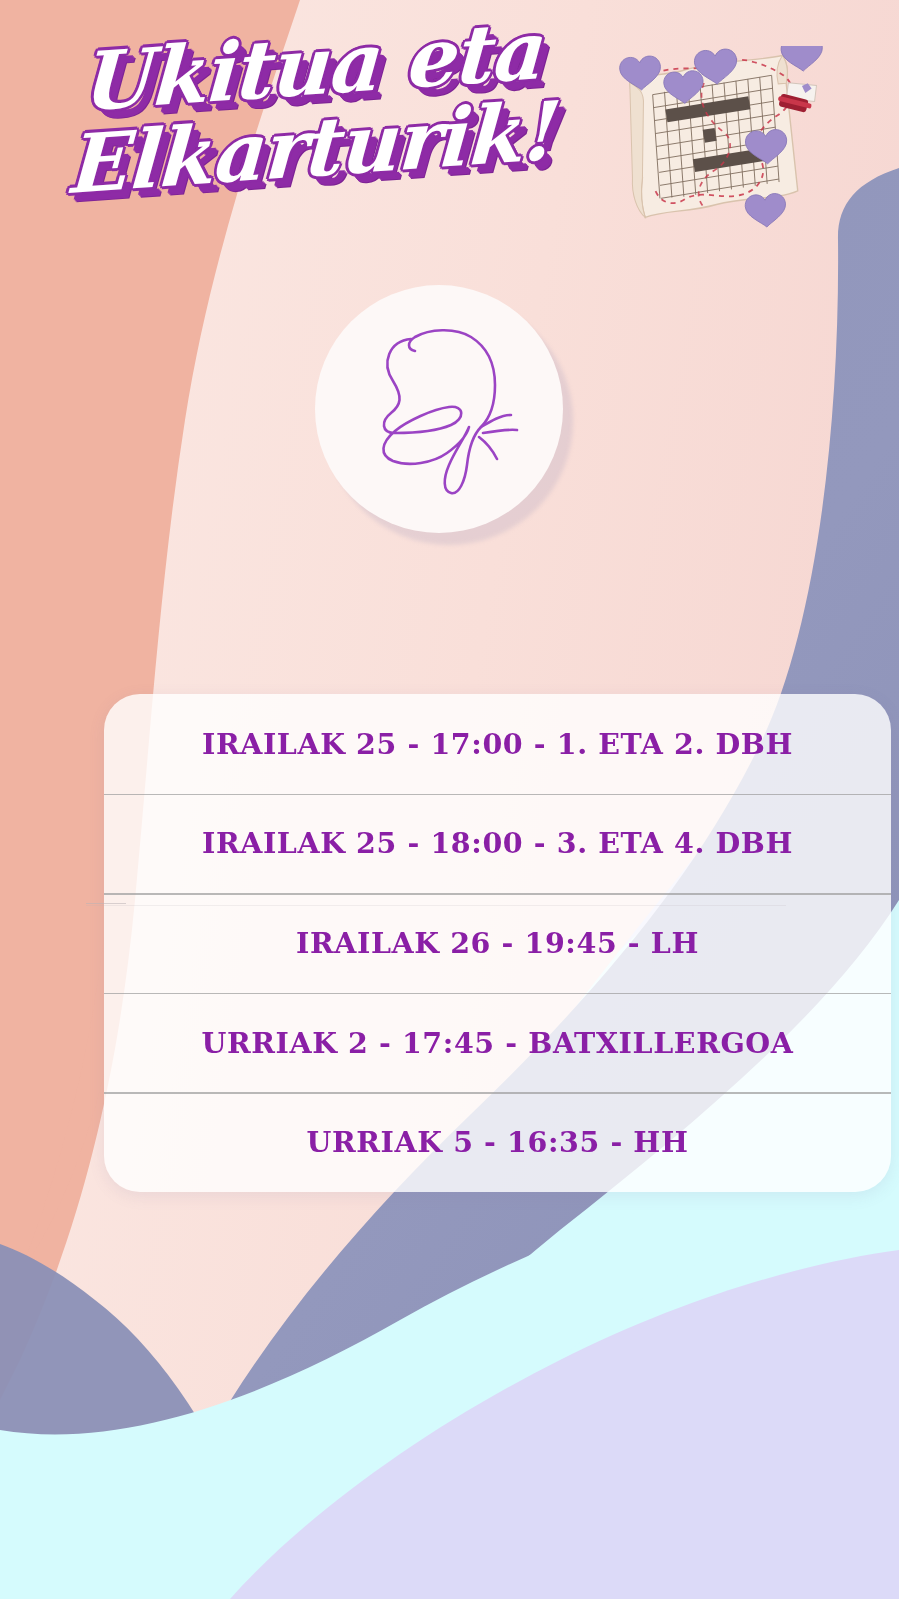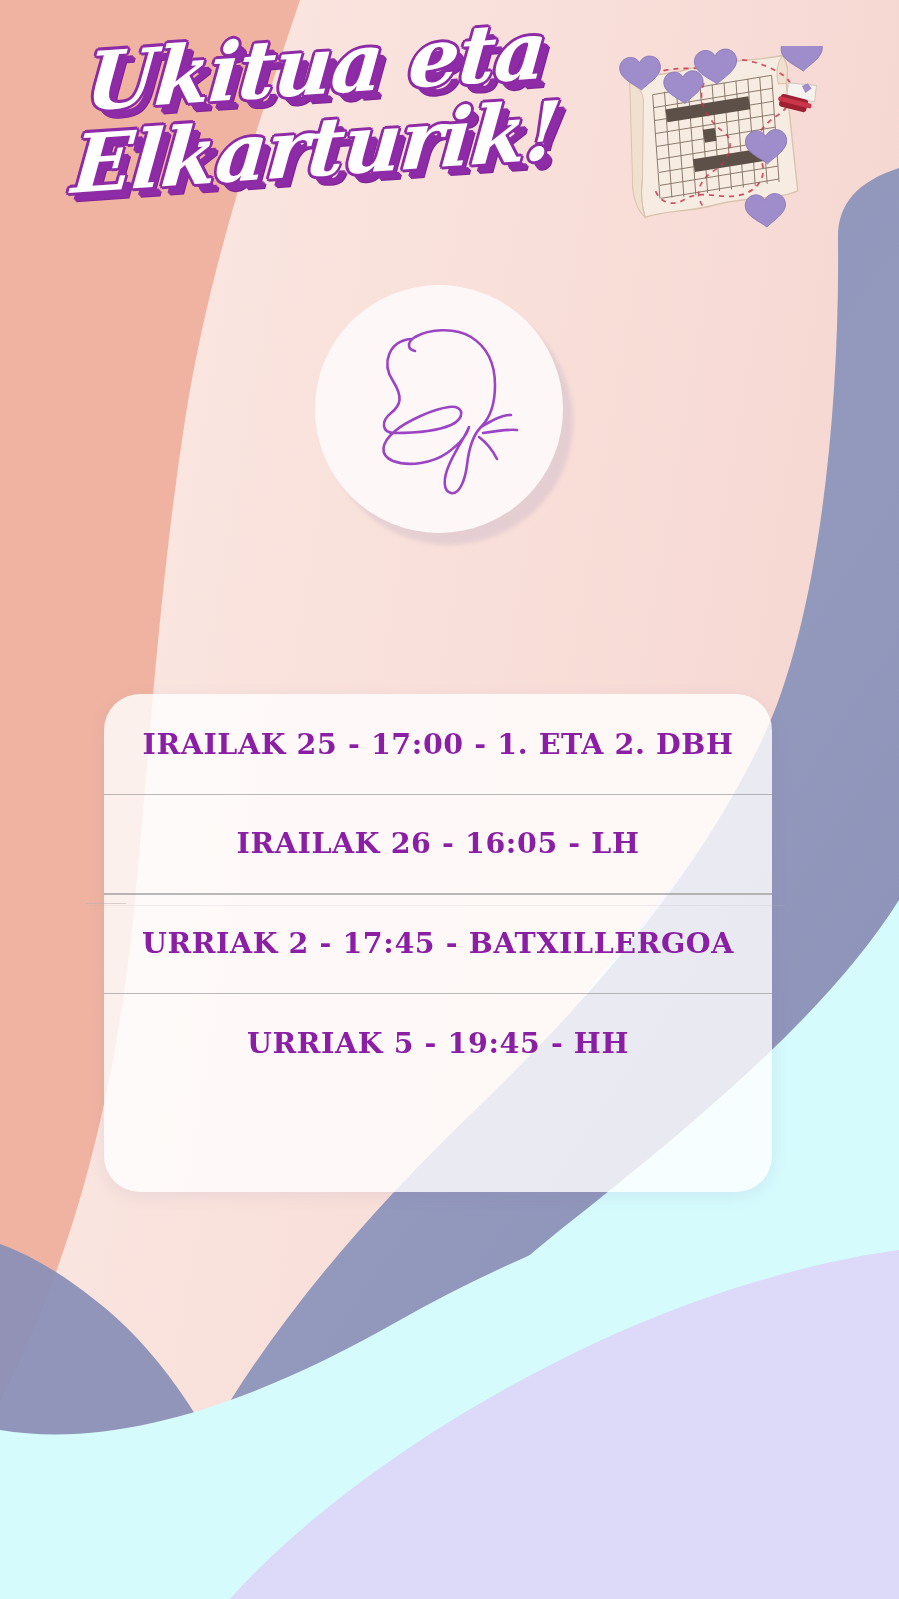--- a/index.html
+++ b/index.html
@@ -67,21 +67,21 @@
     position:absolute;
     left:612px; top:46px;
     width:218px; height:188px;
     z-index:6;
   }
 
   
   .schedule-card{
     position:absolute;
     left:104px; top:694px;
-    width:668px; height:498px;
+    width:787px; height:498px;
     border-radius:36px;
     background:rgba(255,255,255,0.80);
     box-shadow:0 4px 16px rgba(120,115,165,0.12);
     overflow:hidden;
     z-index:7;
   }
   .schedule-row{
     height:99.6px;
     display:flex;
     align-items:center;
@@ -285,23 +285,26 @@
   </div>
 
   <div class="stray-rule" style="left:86px;top:903px;width:40px;"></div>
   <div class="stray-rule" style="left:86px;top:905px;width:700px;opacity:0.18;"></div>
 
   <div class="schedule-card">
     <div class="schedule-row">
       <span class="row-text">IRAILAK 25  - 17:00 - 1. ETA 2. DBH</span>
     </div>
     <div class="schedule-row">
-      <span class="row-text">IRAILAK 26 - 16:05 - LH</span>
+      <span class="row-text">IRAILAK 25  - 18:00 - 3. ETA 4. DBH</span>
+    </div>
+    <div class="schedule-row">
+      <span class="row-text">IRAILAK 26 - 19:45 - LH</span>
     </div>
     <div class="schedule-row">
       <span class="row-text">URRIAK 2 - 17:45 - BATXILLERGOA</span>
     </div>
     <div class="schedule-row">
-      <span class="row-text">URRIAK 5 - 19:45 - HH</span>
+      <span class="row-text">URRIAK 5 - 16:35 - HH</span>
     </div>
   </div>
 
 </div>
 
 </body></html>

